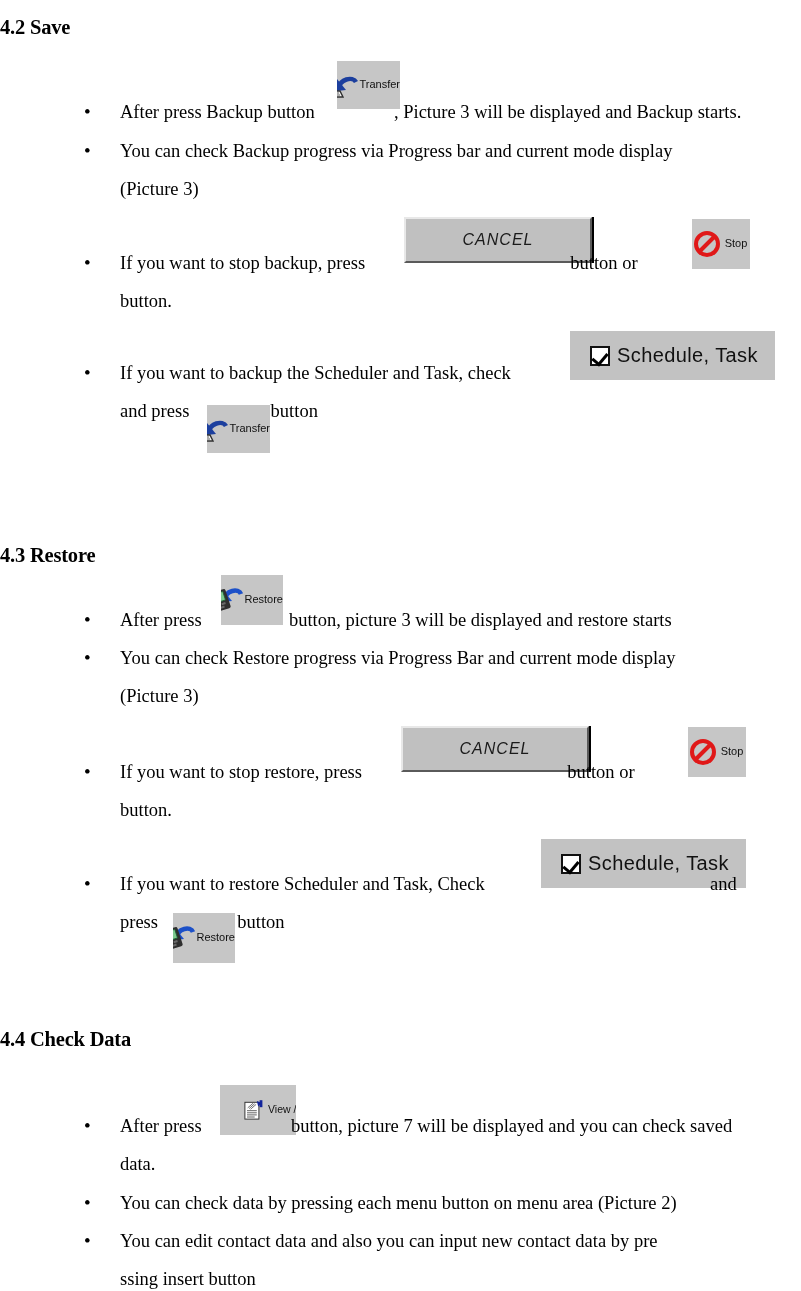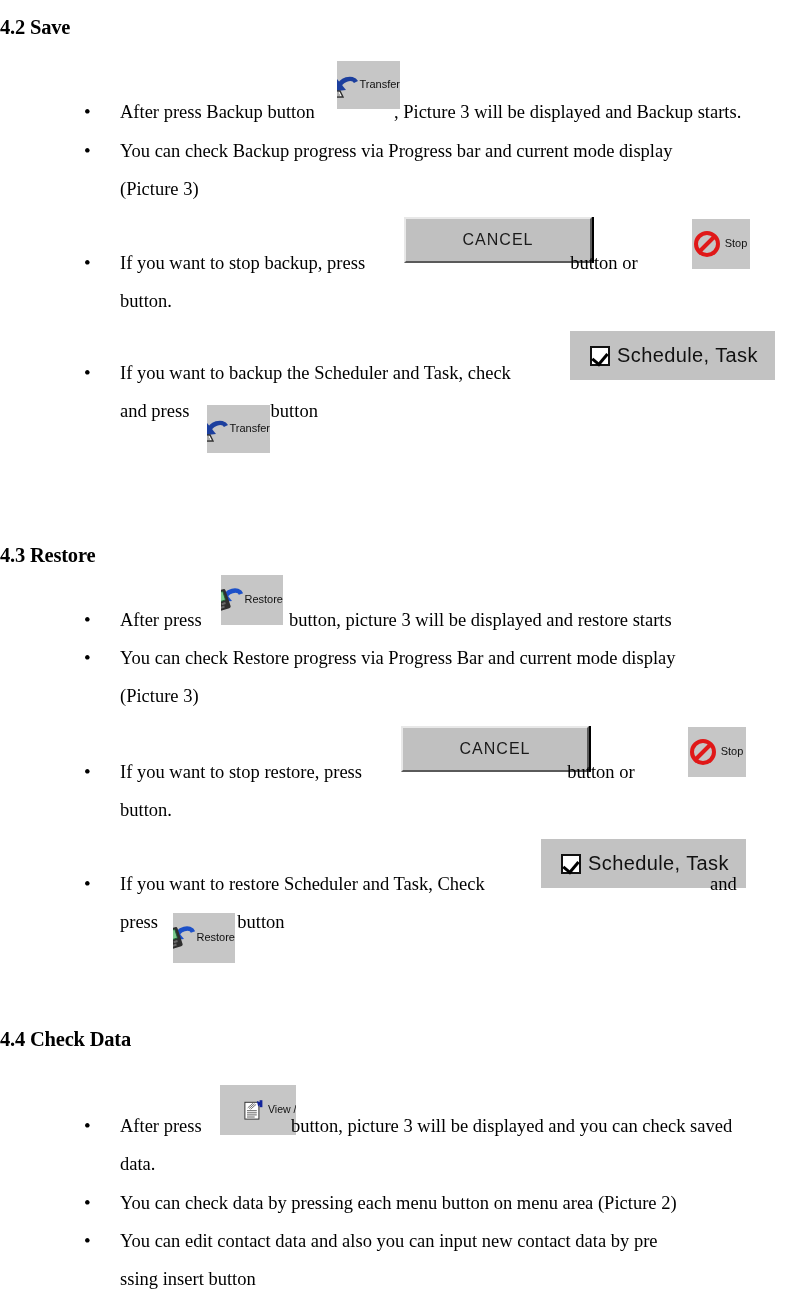--- a/index.html
+++ b/index.html
@@ -70,20 +70,21 @@
     border-right: 2px solid #5a5a5a;
     border-bottom: 2px solid #5a5a5a;
     display: flex;
     align-items: center;
     justify-content: center;
     font-family: "Liberation Sans", "DejaVu Sans", sans-serif;
     font-size: 16px;
     letter-spacing: 1px;
     color: #1a1a1a;
     box-shadow: 1px 0 0 #000, 2px 0 0 #000;
+    font-style: italic;
   }
 
   
   .tool-btn {
     position: absolute;
     background: #c6c6c6;
     display: flex;
     flex-direction: row;
     align-items: center;
     justify-content: flex-end;
@@ -384,21 +385,21 @@
     </span>
     <span class="tb-label" style="font-size:10.5px;">View / Edit</span>
   </div>
 
   <div class="bullet-row" style="top:1107px;">
     <span class="bdot">•</span>
     <span class="btext">
       <span class="nowrapline">
         <span>After press</span>
         <span class="inline-slot" style="width:80px;"></span>
-        <span>button, picture 3 will be displayed and you can check saved</span>
+        <span>button, picture 7 will be displayed and you can check saved</span>
       </span><br>
       <span class="nowrapline">data.</span>
     </span>
   </div>
 
   <div class="bullet-row" style="top:1184px;">
     <span class="bdot">•</span>
     <span class="btext nowrapline">You can check data by pressing each menu button on menu area (Picture 2)</span>
   </div>
 

